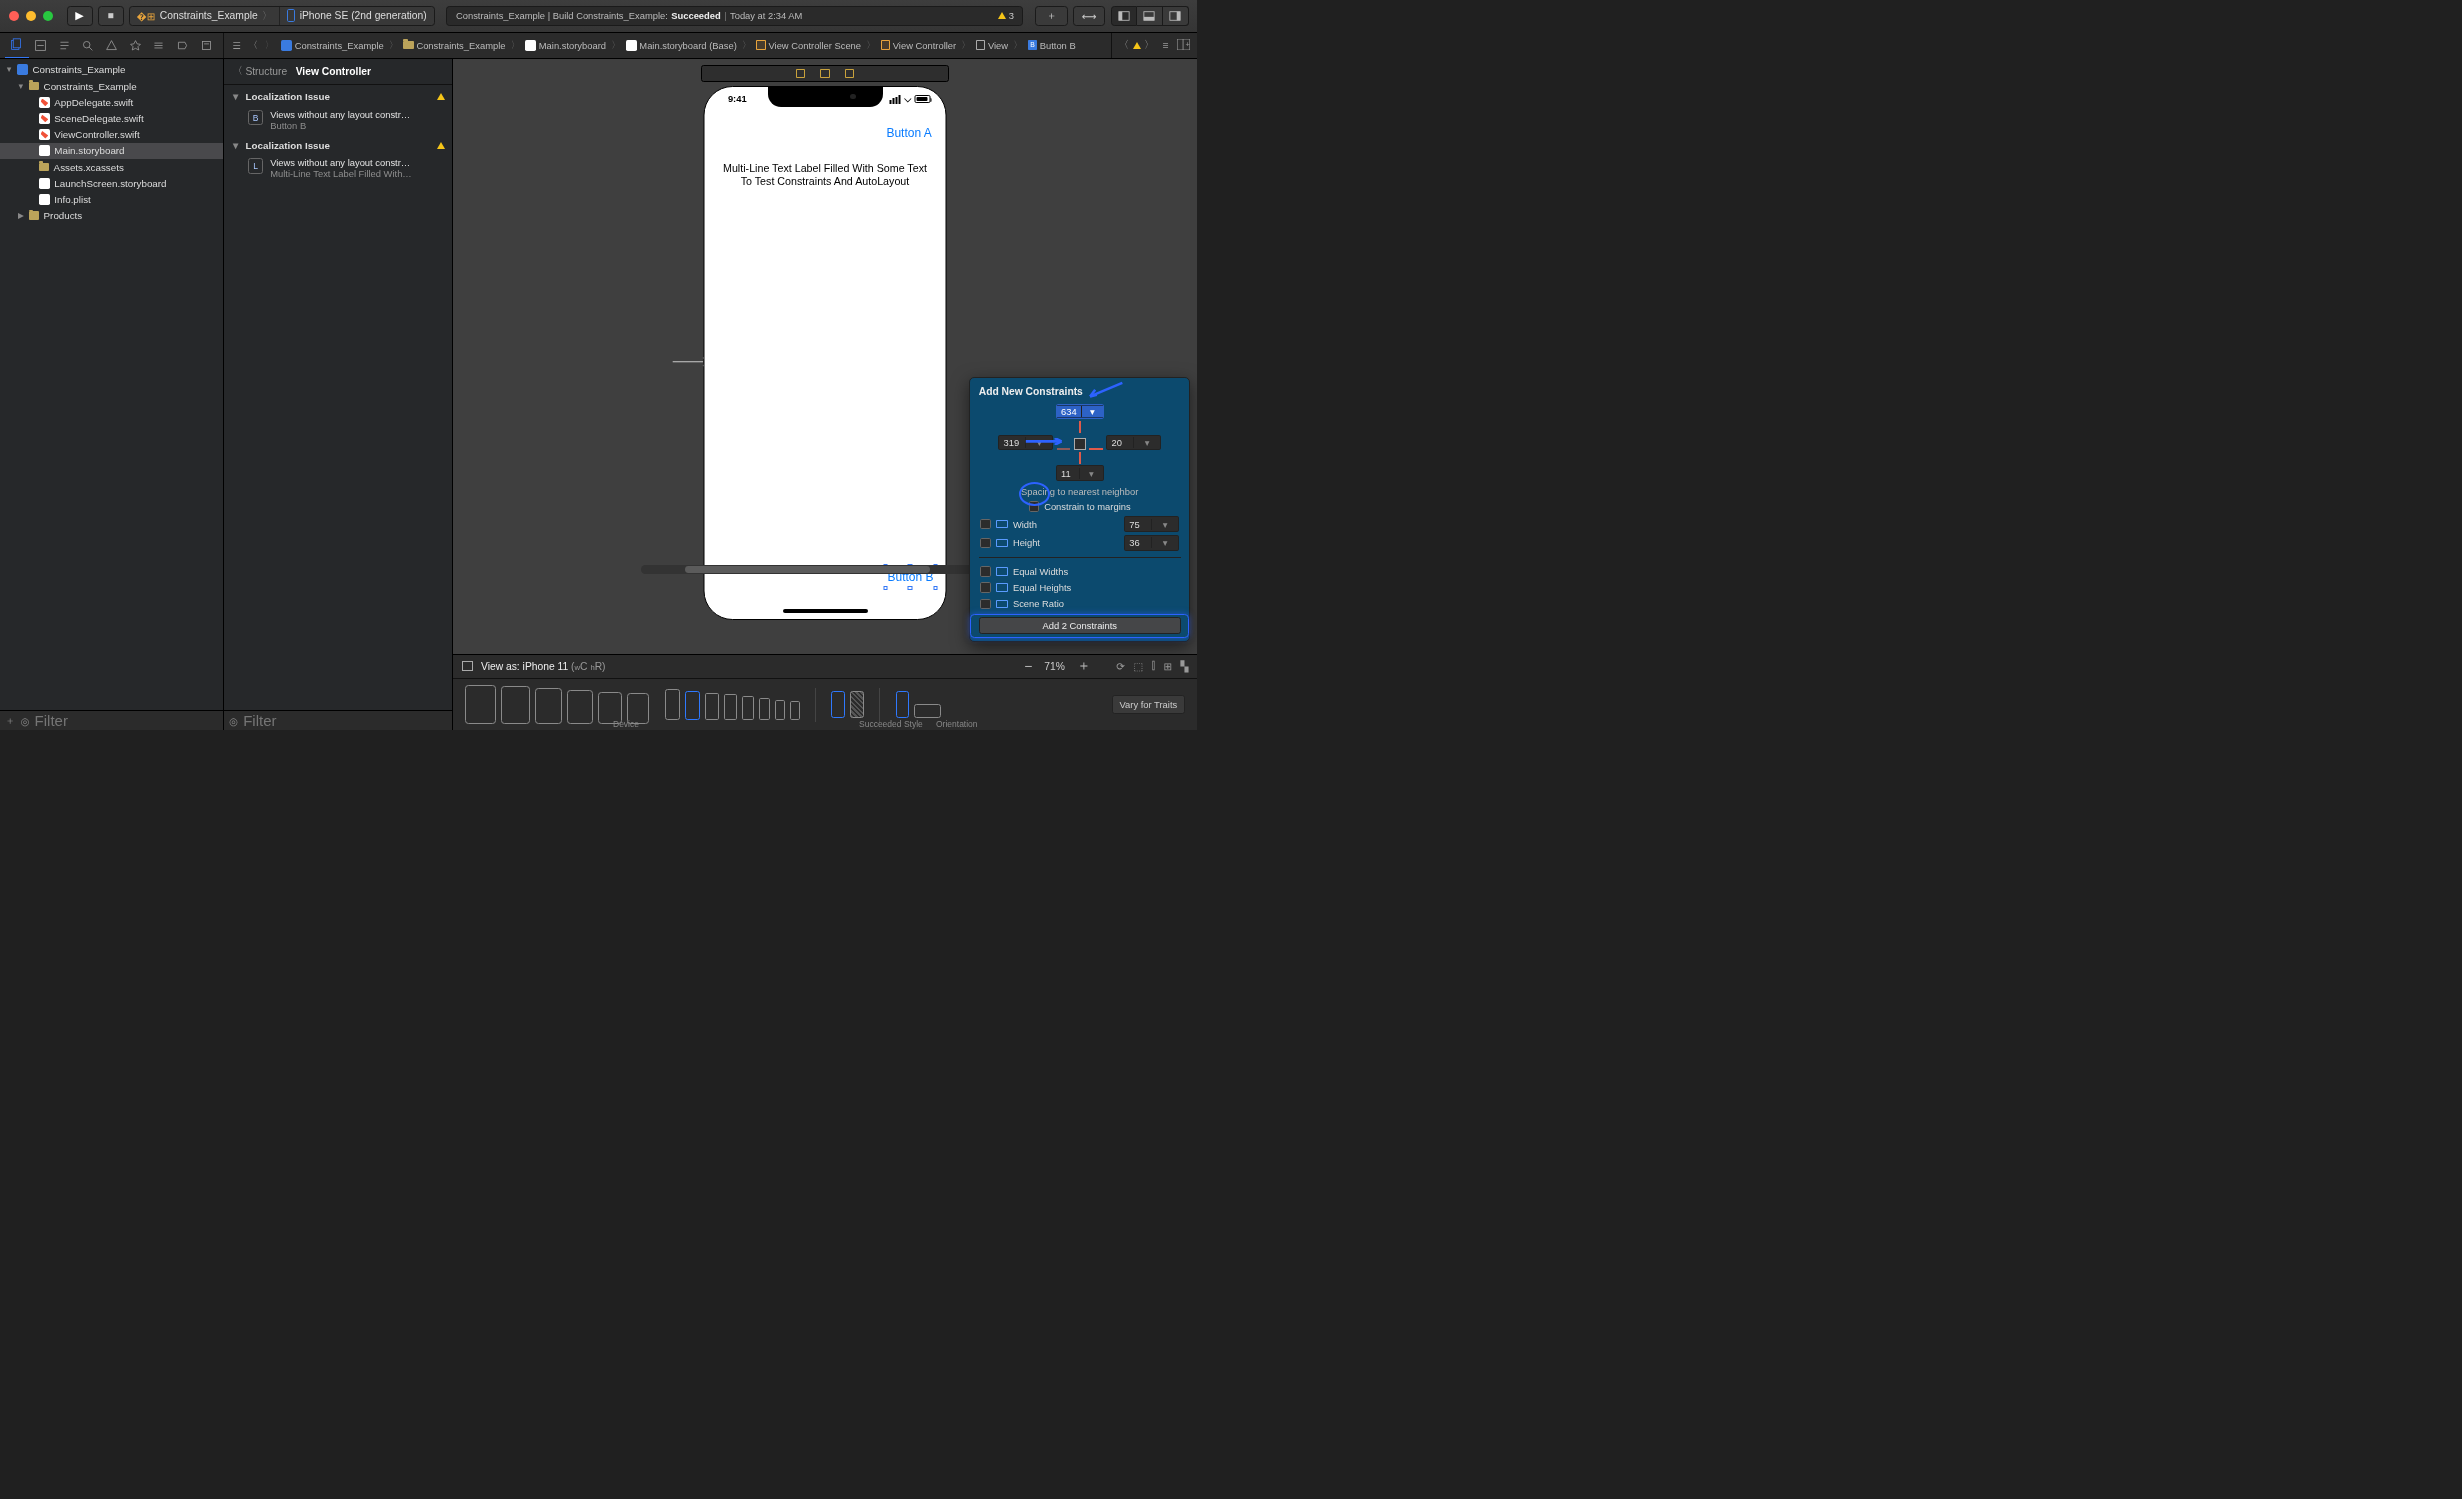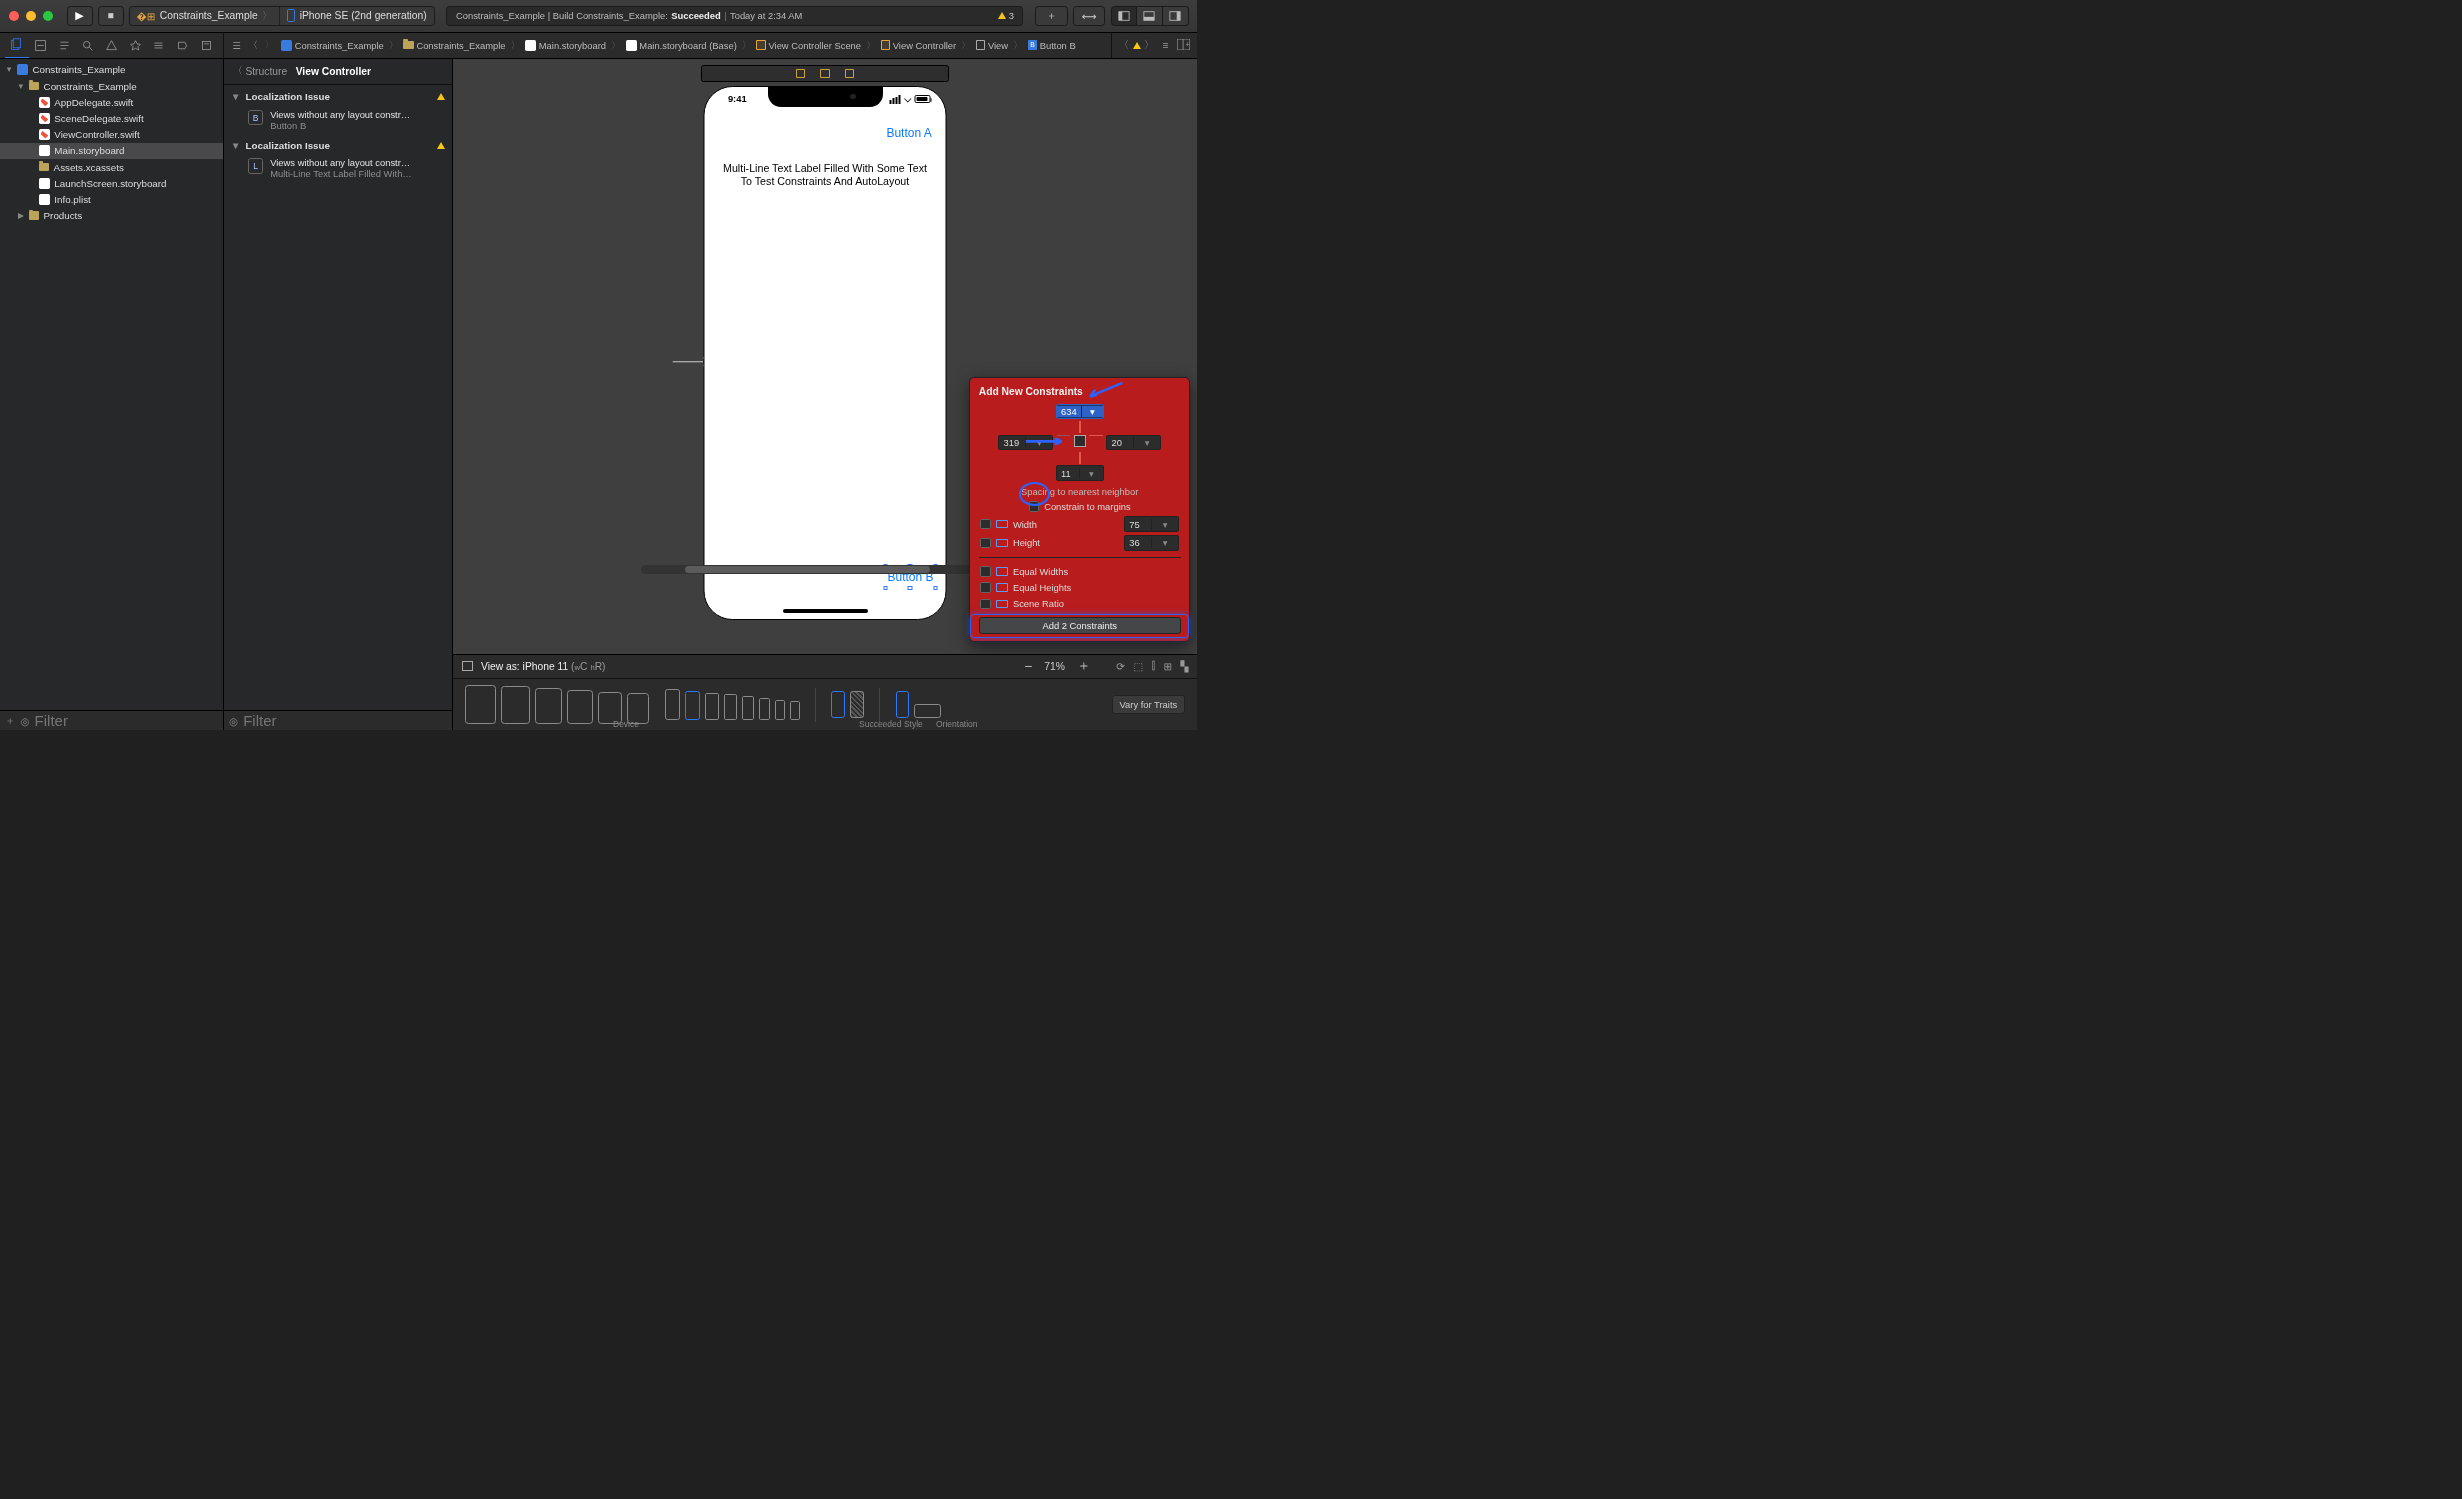--- a/index.html
+++ b/index.html
@@ -98,23 +98,23 @@
 .btn-b-sel .dot{width:4.3px;height:4.3px;border:0.9px solid #3478f6;position:absolute;background:#fff}
 .btn-b-sel .d1{top:-2.6px;left:-2.6px}.btn-b-sel .d2{top:-2.6px;left:50%;margin-left:-2.6px}.btn-b-sel .d3{top:-2.6px;right:-2.6px}
 .btn-b-sel .d4{bottom:-2.6px;left:-2.6px}.btn-b-sel .d5{bottom:-2.6px;left:50%;margin-left:-2.6px}.btn-b-sel .d6{bottom:-2.6px;right:-2.6px}
 .btn-b-sel .lab{color:#0a7cff;font-size:12px;position:relative}
 .canvas-arrow{position:absolute;top:295px;left:218px;color:#aeaeae}
 .canvas-arrow svg{width:38px;height:15.4px}
 .hscroll{position:absolute;left:188px;right:10.3px;bottom:80px;height:8.5px;background:#333;border-radius:4.3px}
 .hscroll i{position:absolute;left:8%;width:45%;top:0.9px;bottom:0.9px;background:#5b5b5b;border-radius:3.4px}
 
 
-.popover{position:absolute;right:6.8px;top:318px;width:221px;background:#b91c1c;border:0.9px solid #222;border-radius:5.1px;box-shadow:0 5.1px 17px rgba(0,0,0,.5);padding:8.5px 8.5px 6.8px;color:#ddd;font-size:9.4px}
+.popover{position:absolute;right:6.8px;top:318px;width:221px;background:#0c4a6e;border:0.9px solid #222;border-radius:5.1px;box-shadow:0 5.1px 17px rgba(0,0,0,.5);padding:8.5px 8.5px 6.8px;color:#ddd;font-size:9.4px}
 .popover h4{font-size:10.3px;font-weight:600;margin-bottom:6.8px;color:#eee}
-.nc-row{display:flex;justify-content:center;align-items:flex-start;gap:3.4px;margin:1.7px 0}
+.nc-row{display:flex;justify-content:center;align-items:flex-end;gap:3.4px;margin:1.7px 0}
 .nc-field{display:flex;align-items:center;height:15.4px;border:0.9px solid #222;background:#2c2c2c;border-radius:1.7px;font-size:9.4px;color:#ddd;width:55px}
 .nc-field span{padding:0 4.3px;flex:1}
 .nc-field .dd{width:12px;text-align:center;border-left:0.9px solid #222;color:#888}
 .nc-field.sel{border-color:#2d62c6;background:#1b3765}
 .nc-field.sel span{background:#2d62c6;color:#fff}
 .nc-field.sm{width:48px}
 .nc-square{width:12px;height:12px;border:0.9px solid #aaa;background:#2c2c2c}
 .nc-bar{width:13.7px;height:1.7px;background:#8a5a5a}
 .nc-bar.v{width:1.7px;height:12px}
 .nc-bar.on{background:#e05a4a}

